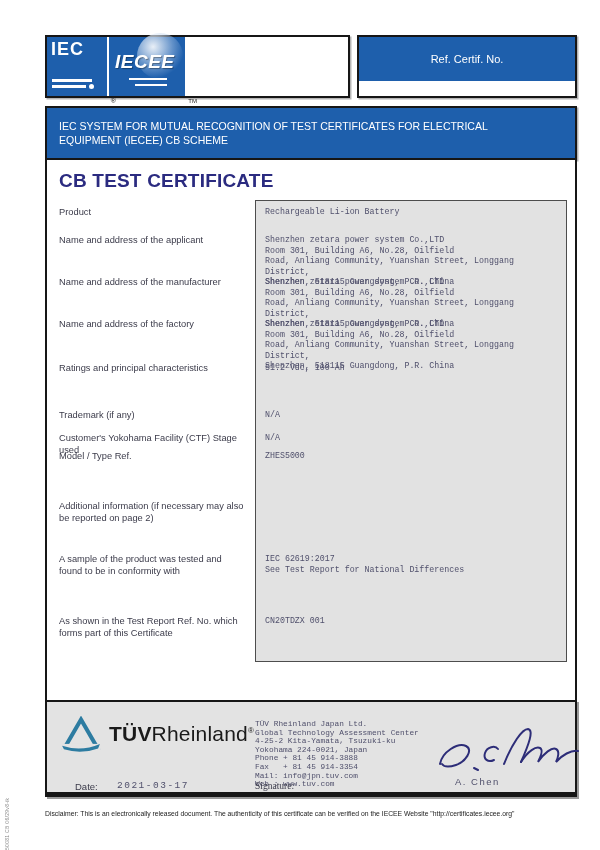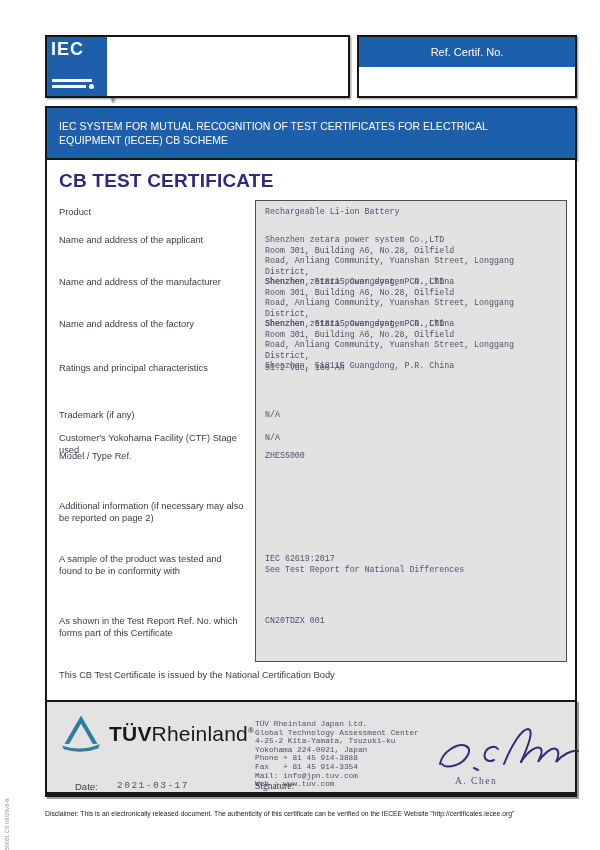--- a/index.html
+++ b/index.html
@@ -27,21 +27,21 @@
   .iecee-text{position:absolute; left:6px; top:14px; color:#fff; font-size:19px; font-weight:bold; font-style:italic; letter-spacing:.5px; text-shadow:1px 1px 1px rgba(0,0,0,.35);}
   .iecee-line{position:absolute; background:#fff; height:2.5px;}
   .iecee-line.l1{left:20px; bottom:16px; width:38px;}
   .iecee-line.l2{left:26px; bottom:10px; width:32px;}
   .tm-mark{position:absolute; right:-12px; bottom:-8px; font-size:6px; color:#222;}
   .topbox-right{
     position:absolute; left:357px; top:35px; width:220px; height:63px;
     border:2px solid var(--border-black,#161616); box-sizing:border-box;
     box-shadow:1.5px 1.5px 0 #b5b5b5; background:#fff;
   }
-  .ref-header{height:30px; background:var(--brand-blue,#1e5fac); color:#fff; font-size:11px;
+  .ref-header{height:44px; background:var(--brand-blue,#1e5fac); color:#fff; font-size:11px;
     display:flex; align-items:center; justify-content:center;}
   .ref-value{padding:11px 0 0 30px; font-family:"Liberation Mono", monospace; font-size:9.5px;
     color:var(--mono-ink,#50506c); letter-spacing:1px;}
   
   .banner{
     position:absolute; left:45px; top:106px; width:532px; height:54px; box-sizing:border-box;
     background:var(--brand-blue,#1e5fac); border:2px solid var(--border-black,#161616);
     box-shadow:1.5px 1.5px 0 #b5b5b5;
     color:#fff; font-size:10.5px; line-height:14px; padding:11px 58px 0 12px;
   }
@@ -67,21 +67,21 @@
     border-bottom-width:5px; box-shadow:2px 2px 0 #9a9a9a;
   }
   .tuv-brand{position:absolute; left:14px; top:14px; display:flex; align-items:center;}
   .tuv-triangle{width:40px; height:36px; margin-right:8px;}
   .tuv-text{font-size:21px; color:#1a1a1a; letter-spacing:.2px;}
   .tuv-text .b{font-weight:bold;}
   .tuv-text .r{font-size:8px; vertical-align:super;}
   .tuv-address{position:absolute; left:208px; top:18px; font-family:"Liberation Mono", monospace;
     font-size:7.8px; line-height:8.6px; color:var(--mono-ink,#50506c); white-space:pre;}
   .signature-svg{position:absolute; left:385px; top:22px;}
-  .signatory{position:absolute; left:408px; top:74px; font-family:Liberation Serif, serif;
+  .signatory{position:absolute; left:408px; top:74px; font-family:Liberation Sans, sans-serif;
     font-size:9.5px; letter-spacing:1.5px; color:var(--mono-ink,#50506c);}
   .date-label{position:absolute; left:12px; top:79px; font-size:9.5px;padding-left:16px;}
   .date-value{position:absolute; left:70px; top:78px; font-family:"Liberation Mono", monospace;
     font-size:9.5px; letter-spacing:1.5px; color:var(--mono-ink,#50506c);}
   .sig-label{position:absolute; left:208px; top:79px; font-size:9.5px;font-family:Liberation Serif, serif;}
   
   .disclaimer{position:absolute; left:45px; top:810px; width:540px; font-size:6.8px; color:#222;}
   .side-code{position:absolute; left:4px; top:745px; width:12px; height:105px;
     writing-mode:vertical-rl; transform:rotate(180deg); font-size:5px; color:#8a8a8a; letter-spacing:.3px;}
 </style>
@@ -91,20 +91,27 @@
 <div class="page">
 
   <div class="topbox-left">
     <div class="iec-logo">
       <div class="iec-text">IEC</div>
       <div class="iec-line l1"></div>
       <div class="iec-line l2"></div>
       <div class="iec-dot"></div>
       <span class="reg-mark">®</span>
     </div>
+    <div class="iecee-logo">
+      <div class="sphere"></div>
+      <div class="iecee-text">IECEE</div>
+      <div class="iecee-line l1"></div>
+      <div class="iecee-line l2"></div>
+      <span class="tm-mark">TM</span>
+    </div>
   </div>
 
   <div class="topbox-right">
     <div class="ref-header">Ref. Certif. No.</div>
   </div>
 
   <div class="banner">IEC SYSTEM FOR MUTUAL RECOGNITION OF TEST CERTIFICATES FOR ELECTRICAL EQUIPMENT (IECEE) CB SCHEME</div>
 
   <div class="body">
     <div class="cert-title">CB TEST CERTIFICATE</div>
@@ -158,21 +165,20 @@
     <div class="row" style="top:394px">
       <div class="f-label">A sample of the product was tested and found to be in conformity with</div>
       <div class="f-value">IEC 62619:2017
 See Test Report for National Differences</div>
     </div>
     <div class="row" style="top:456px">
       <div class="f-label">As shown in the Test Report Ref. No. which forms part of this Certificate</div>
       <div class="f-value">CN20TDZX   001</div>
     </div>
 
-    <div class="issued-line">This CB Test Certificate is issued by the National Certification Body</div>
   </div>
 
   <div class="footer">
     <div class="tuv-brand">
       <svg class="tuv-triangle" viewBox="0 0 44 40">
         <path d="M22,4 L40,35 L4,35 Z" fill="none" stroke="#2d7ca1" stroke-width="4.5" stroke-linejoin="miter"></path>
         <rect x="0" y="31" width="44" height="9" fill="#e3e3e3"></rect>
         <path d="M1,33 Q22,40 43,31 L41,36 Q22,43 3,37 Z" fill="#2d7ca1"></path>
       </svg>
       <div class="tuv-text">

